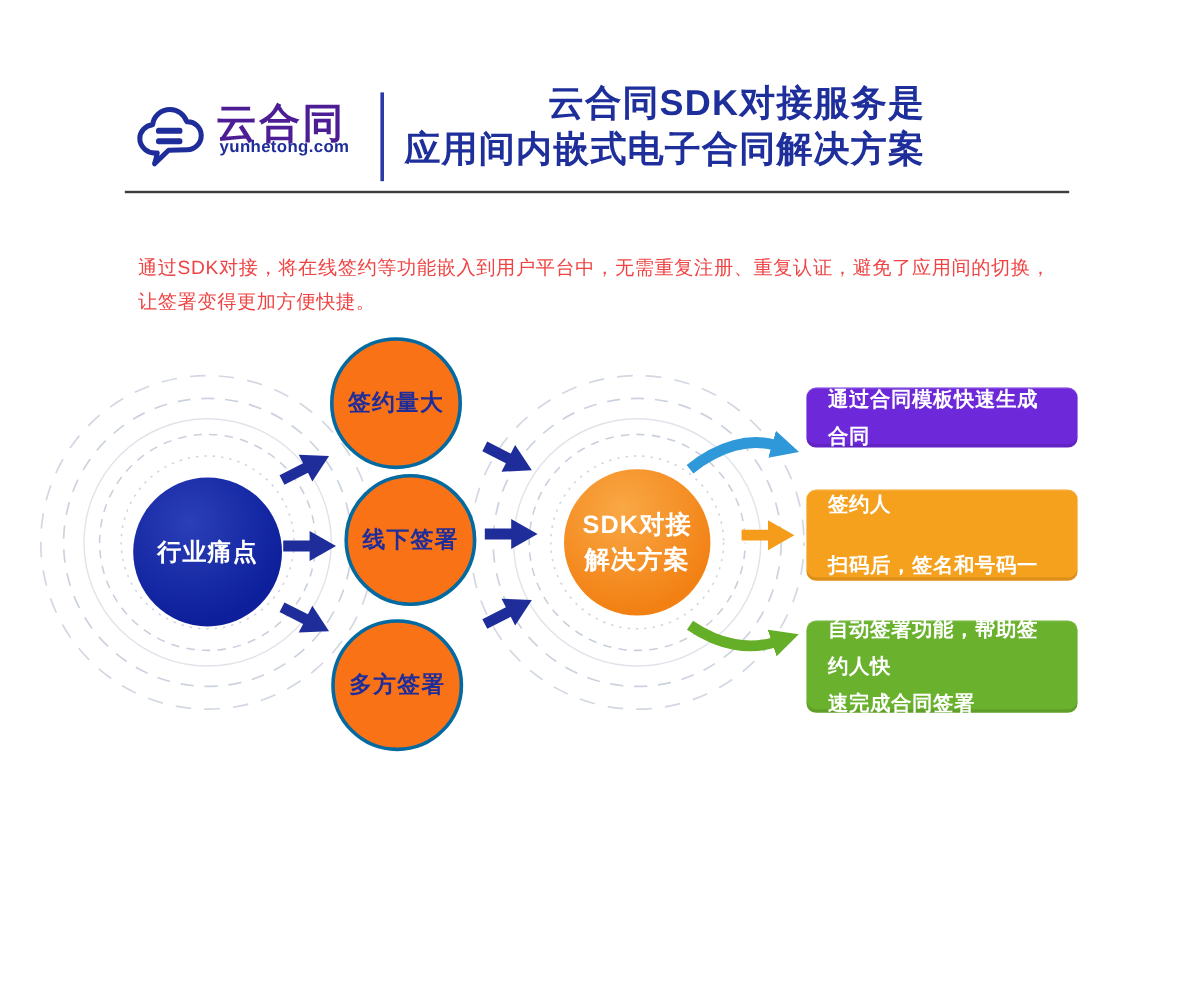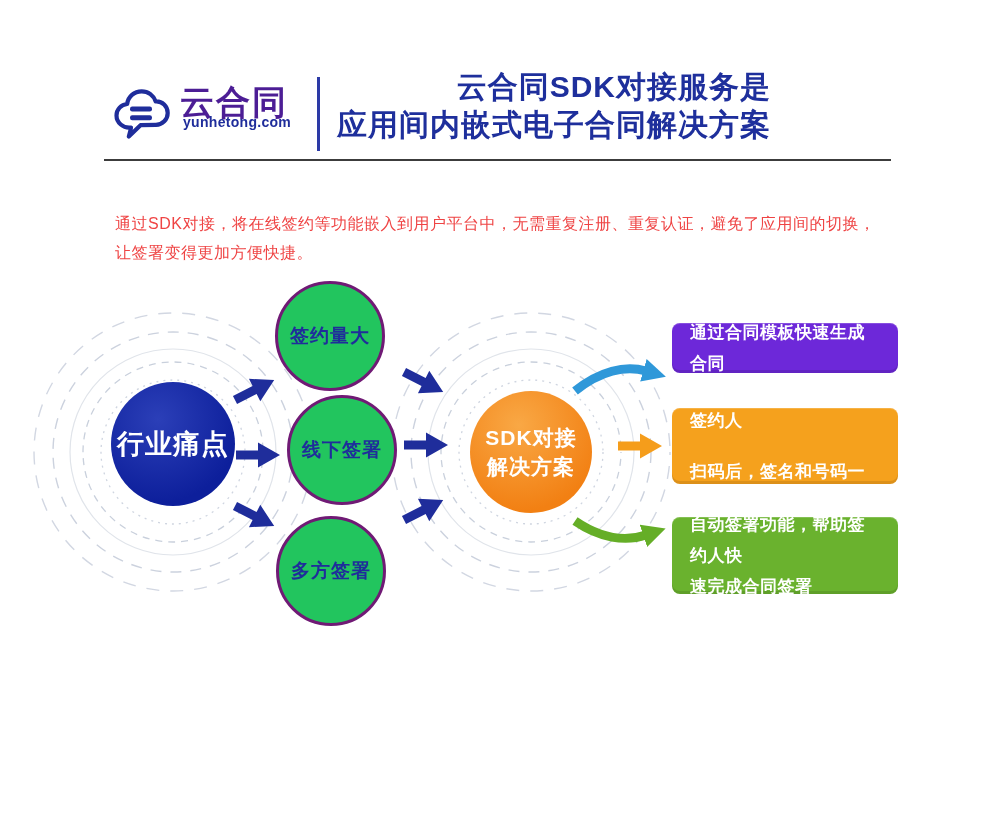--- a/index.html
+++ b/index.html
@@ -32,26 +32,26 @@
     position:absolute;left:115px;top:185px;width:830px;
     font-size:16px;line-height:29px;color:#ef4444;letter-spacing:0.5px;margin-top:24px;
   }
 
   
   .circle{
     position:absolute;border-radius:50%;display:flex;flex-direction:column;
     align-items:center;justify-content:center;text-align:center;font-weight:bold;
   }
   .circle.pain{
-    left:111px;top:382px;width:124px;height:124px;
+    left:111px;top:398px;width:124px;height:124px;
     background:radial-gradient(circle at 38% 30%, #2b3fb8 0%, #0d1f9b 72%);
-    color:#ffffff;font-size:27px;letter-spacing:1px;text-align:right;
+    color:#ffffff;font-size:20px;letter-spacing:1px;text-align:right;
   }
   .circle.factor{
-    width:104px;height:104px;background:#22c55e;border:3px solid #701a75;
+    width:104px;height:104px;background:#f97316;border:3px solid #0369a1;
     color:#1f2d9b;font-size:19px;letter-spacing:1px;
   }
   .circle.f1{left:275px;top:281px;}
   .circle.f2{left:287px;top:395px;}
   .circle.f3{left:276px;top:516px;}
   .circle.sdk{
     left:470px;top:391px;width:122px;height:122px;
     background:radial-gradient(circle at 40% 28%, #f9a845 0%, #f28013 75%);
     color:#ffffff;font-size:21px;line-height:29px;letter-spacing:1px;
   }

